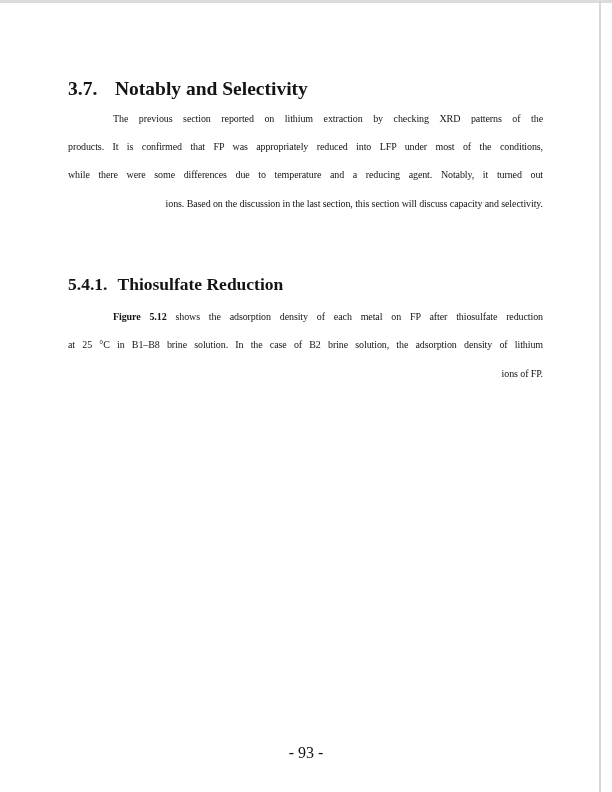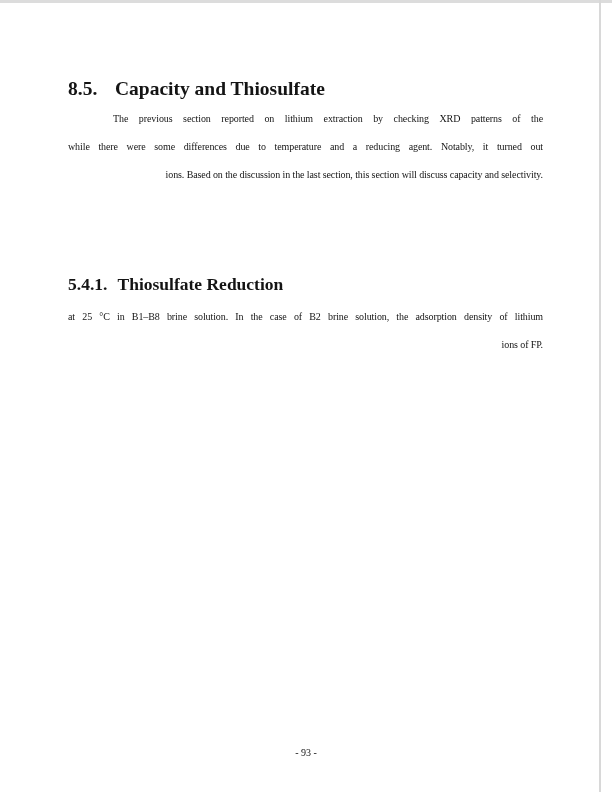--- a/index.html
+++ b/index.html
@@ -55,48 +55,50 @@
     text-align: justify;
     text-align-last: justify;
     text-justify: inter-word;
   }
   .line.last { text-align: right; }
   .line.indent { text-indent: 45px; }
   .fig-ref { font-weight: bold; }
   .footer {
     position: absolute; top: 743px; left: 0; width: 612px;
     text-align: center;
-    font-size: 10px; line-height: 20px;
+    font-size: 16px; line-height: 20px;
     color: #141414;
   }
 </style>
 </head>
 <body>
 
 <div class="page">
   <div class="top-band"></div>
   <div class="right-line"></div>
 
   <div class="content">
 
     <h1 class="section-heading">
-      <span class="h-num">8.5.</span><span>Capacity and Thiosulfate</span>
+      <span class="h-num">3.7.</span><span>Notably and Selectivity</span>
     </h1>
 
     <div class="para para-1">
       <div class="line just indent">The previous section reported on lithium extraction by checking XRD patterns of the</div>
+      <div class="line just">products. It is confirmed that FP was appropriately reduced into LFP under most of the conditions,</div>
       <div class="line just">while there were some differences due to temperature and a reducing agent. Notably, it turned out</div>
       <div class="line last">ions. Based on the discussion in the last section, this section will discuss capacity and selectivity.</div>
     </div>
 
     <h2 class="subsection-heading">
       <span class="h-num">5.4.1.</span><span>Thiosulfate Reduction</span>
     </h2>
 
     <div class="para para-2">
+      <div class="line just indent"><span class="fig-ref">Figure 5.12</span><span> shows the adsorption density of each metal on FP after thiosulfate reduction</span></div>
       <div class="line just">at 25 °C in B1–B8 brine solution. In the case of B2 brine solution, the adsorption density of lithium</div>
       <div class="line last">ions of FP.</div>
     </div>
 
   </div>
 
   <div class="footer">- 93 -</div>
 </div>
 
 </body></html>

